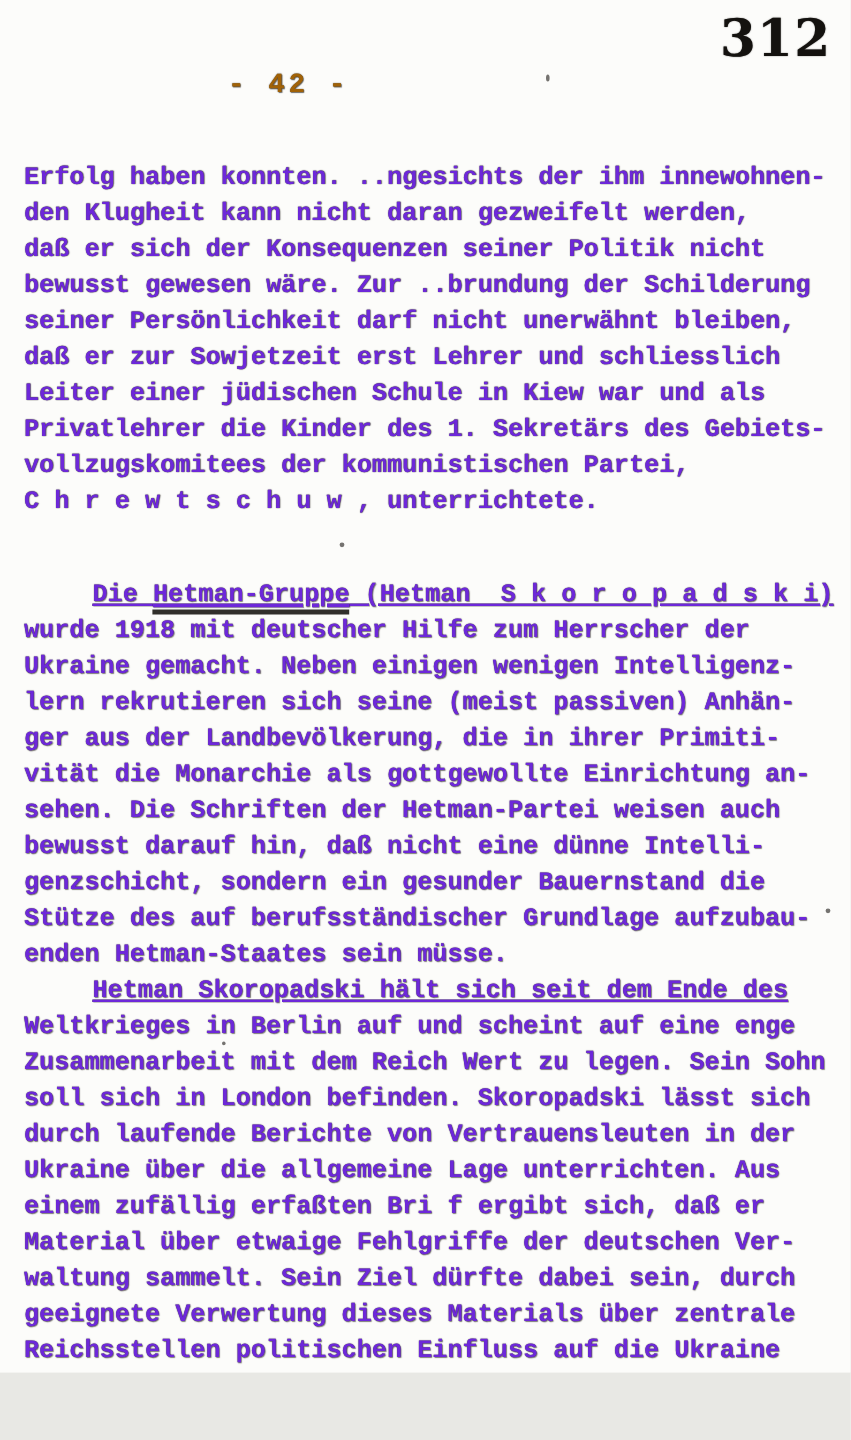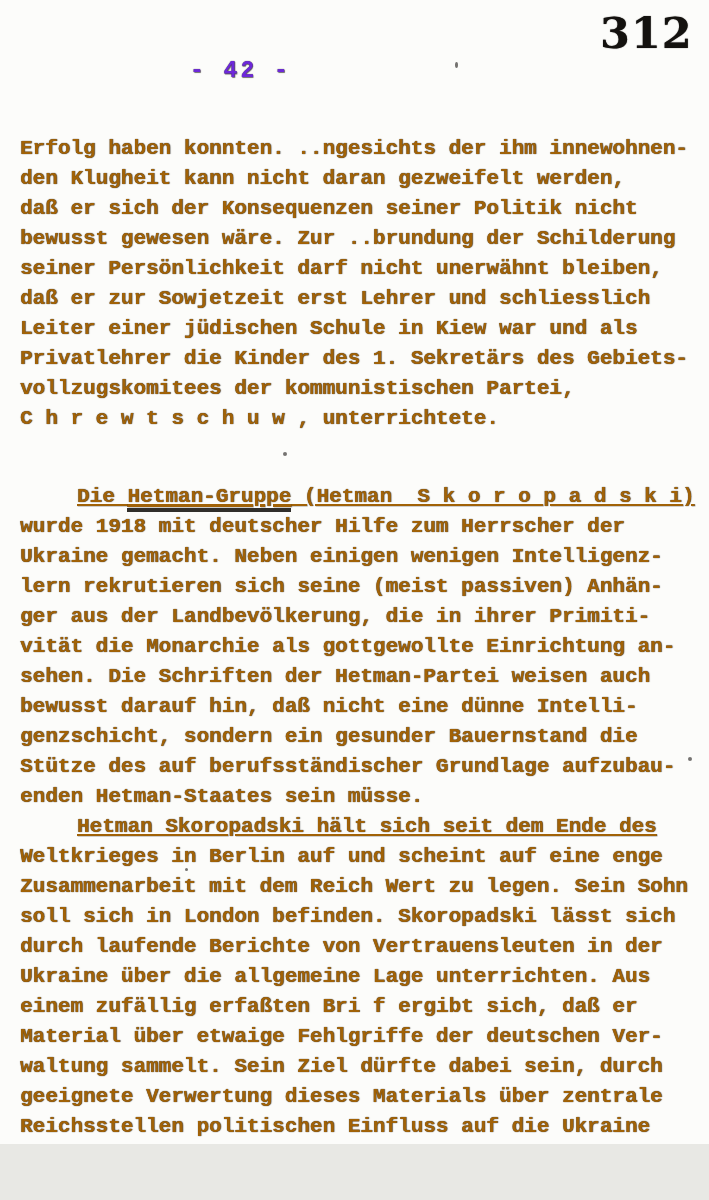--- a/index.html
+++ b/index.html
@@ -30,34 +30,34 @@
     filter: blur(0.3px);
   }
   
   .pagenum {
     position: absolute;
     top: 58px;
     left: 190px;
     font-size: 23px;
     font-weight: 700;
     letter-spacing: 3px;
-    color: #6d28d9;
+    color: #a16207;
     text-shadow: 0 0 1px rgba(23,20,15,.85), 0.7px 0.5px 0.8px rgba(23,20,15,.55);
     filter: blur(0.35px);
   }
   
   .body {
     position: absolute;
     top: 134px;
     left: 20px;
     width: 680px;
     font-size: 21px;
     line-height: 30px;
     font-weight: 700;
-    color: #a16207;
+    color: #6d28d9;
     text-shadow: 0 0 0.9px rgba(27,24,20,.85), 0.7px 0.4px 0.9px rgba(27,24,20,.5);
     filter: blur(0.3px);
     white-space: pre;
   }
   .paragraph { margin: 0; }
   .paragraph.gap { margin-top: 48px; }
   .line { height: 30px; }
   .line.indent { padding-left: 57px; text-decoration: underline; }
   .u {
     border-bottom: 4px solid rgba(27,24,20,.9);

